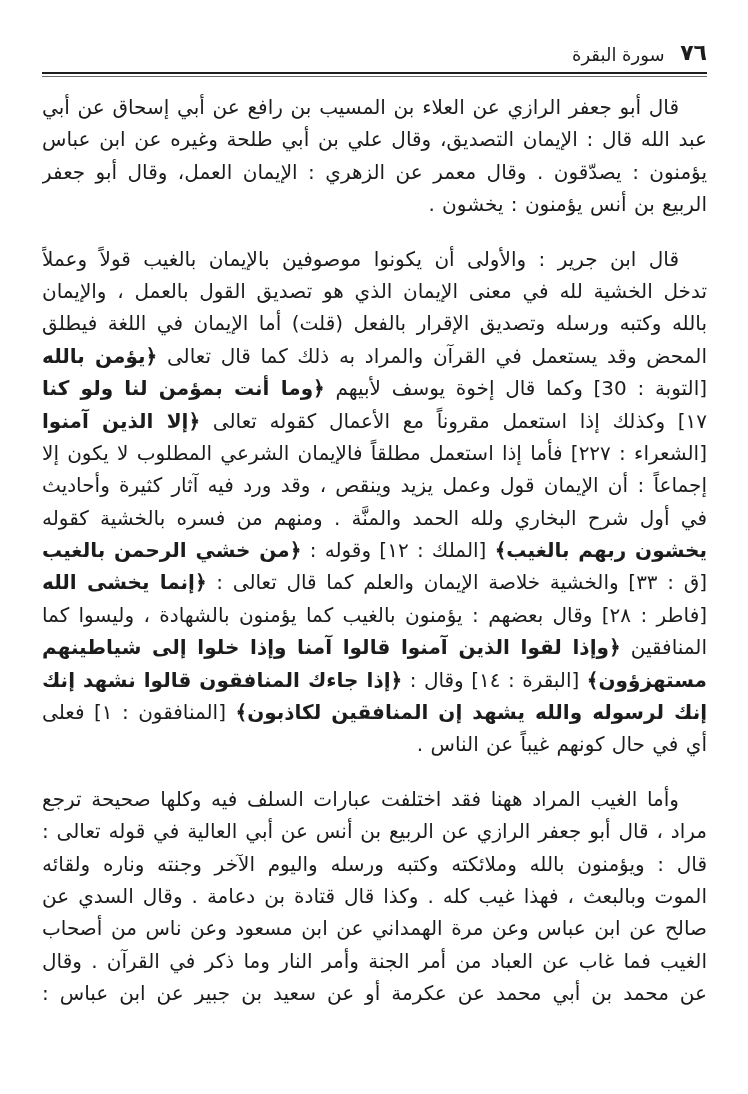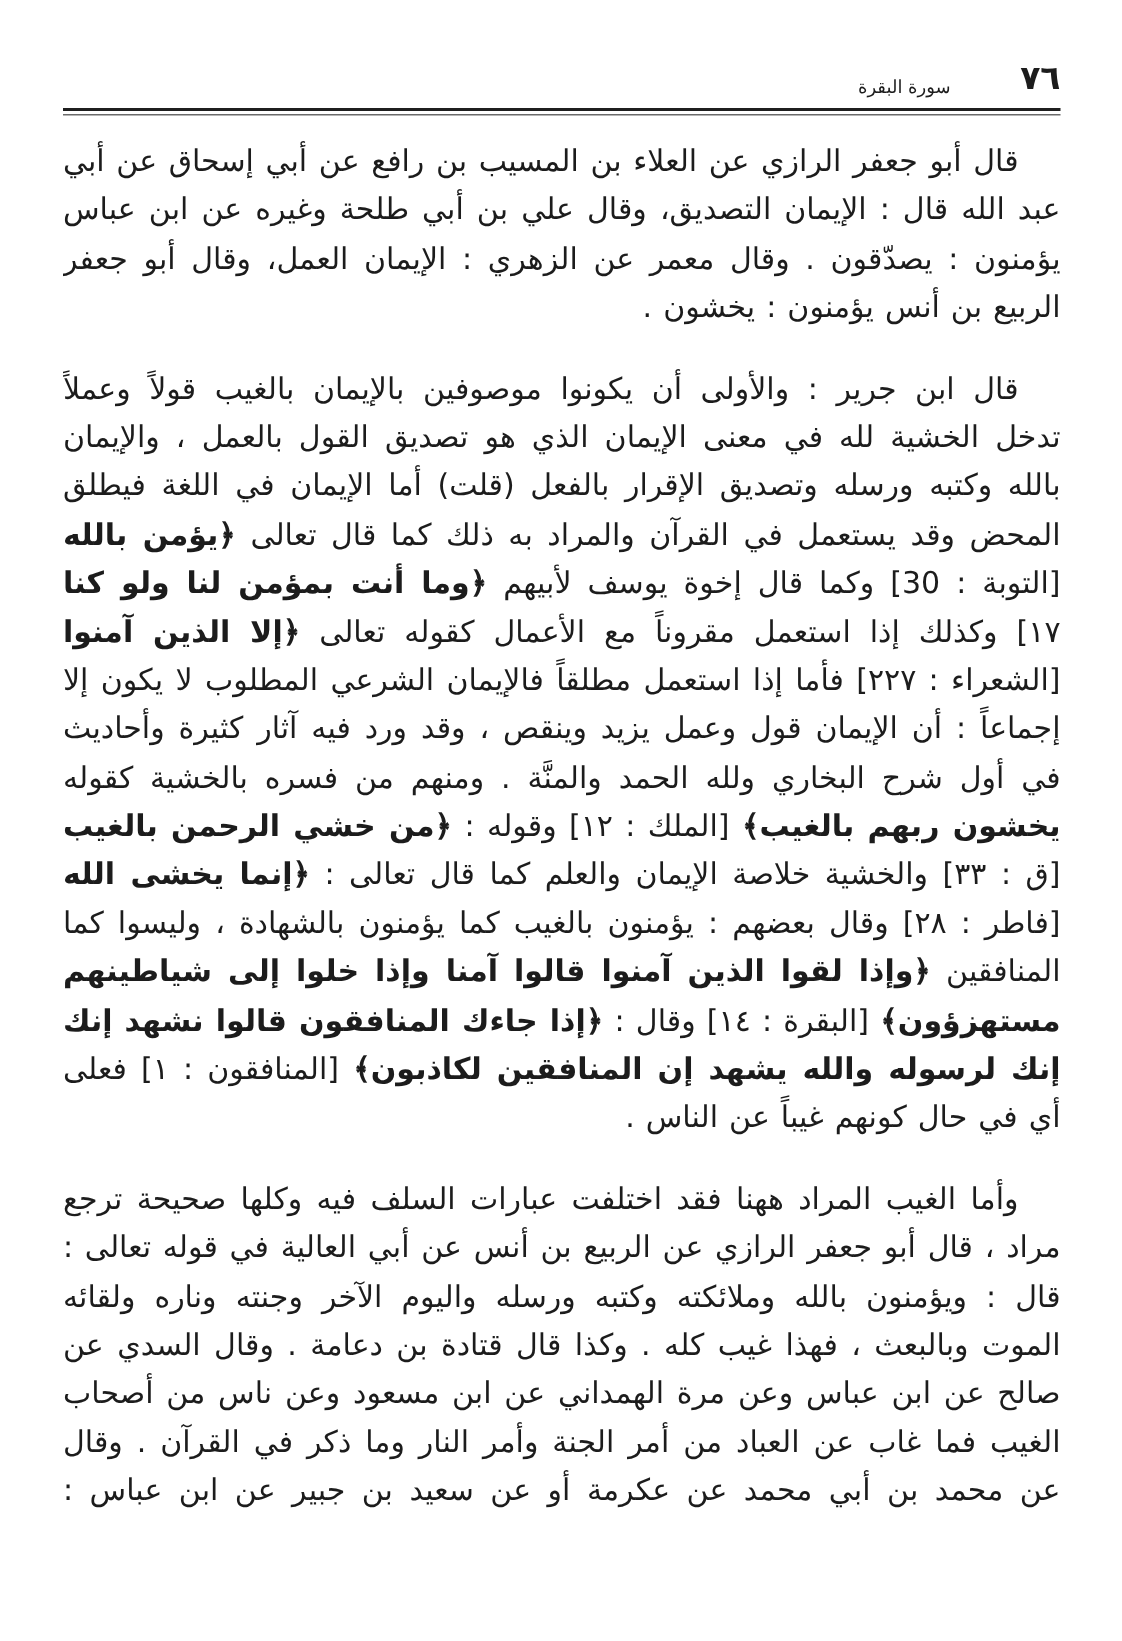--- a/index.html
+++ b/index.html
@@ -27,21 +27,21 @@
     align-items: flex-end;
     padding-top: 40px;
     direction: rtl;
   }
   .page-number {
     font-size: 22px;
     font-weight: bold;
     letter-spacing: 1px;
   }
   .header-title {
-    font-size: 12px;
+    font-size: 18px;
     padding-left: 530px;
   }
   .header-rule {
     margin-top: 7px;
     border-top: 2.5px solid #1f1f1f;
     border-bottom: 1px solid #6a6a6a;
     height: 2px;
   }
   .body {
     margin-top: 14px;

